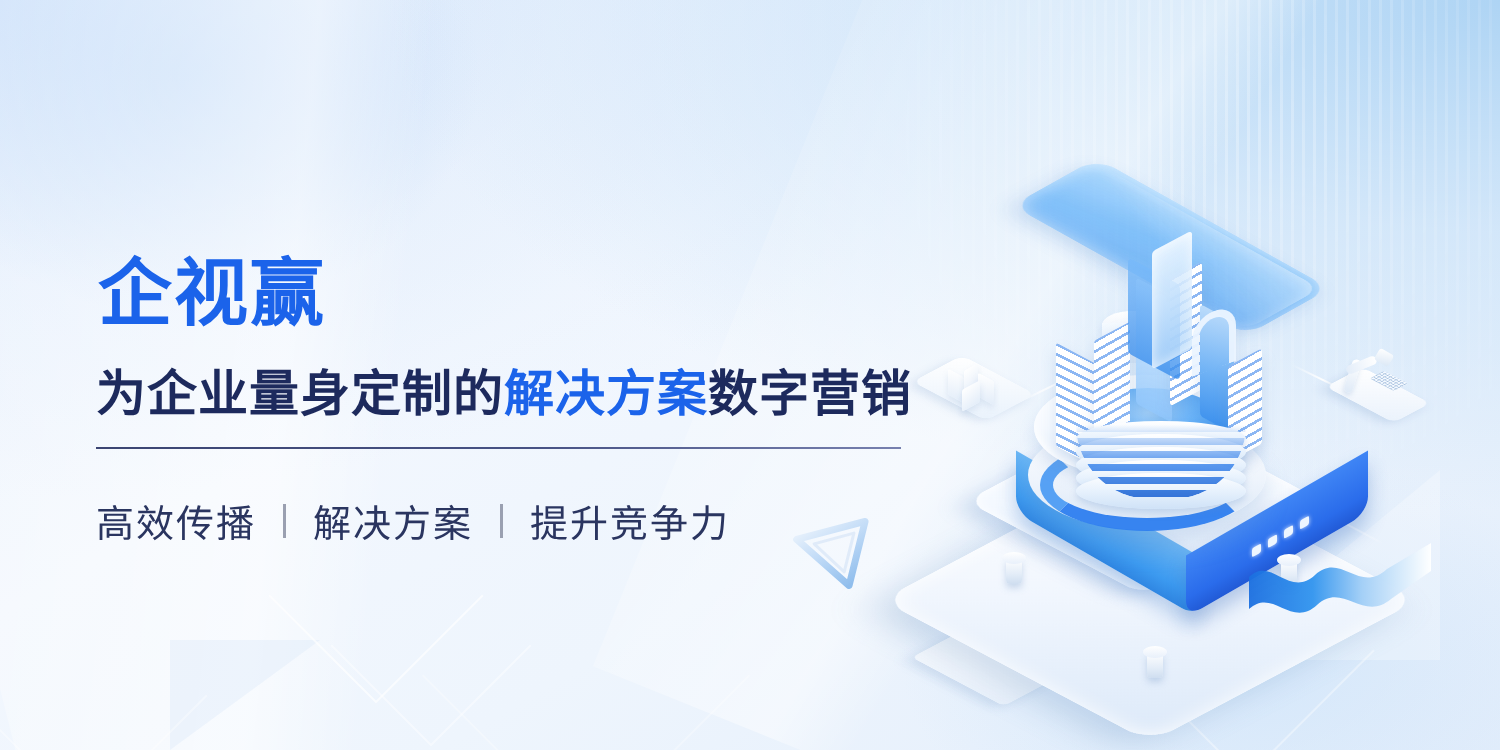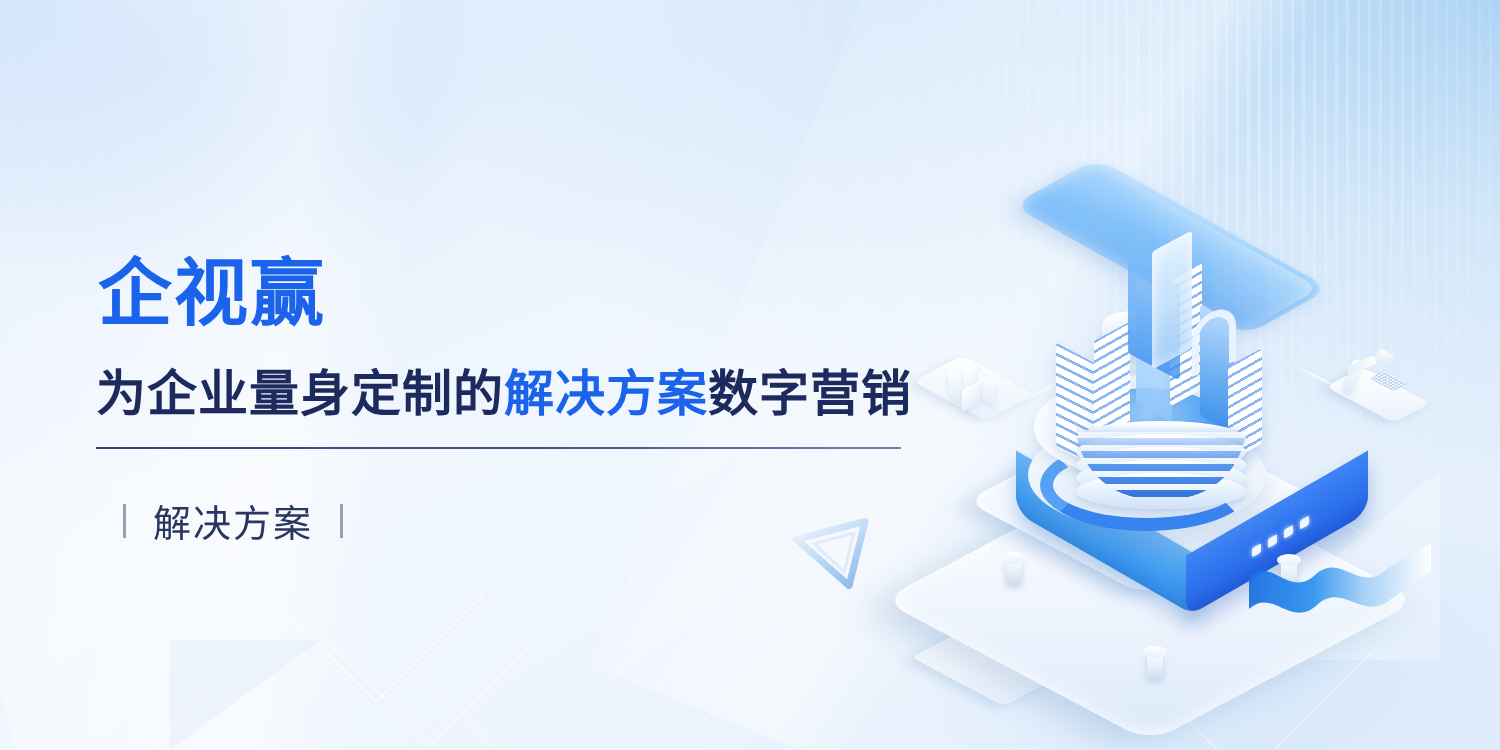--- a/index.html
+++ b/index.html
@@ -496,23 +496,25 @@
 
     <h1 class="brand-title">企视赢</h1>
 
     <h2 class="headline">
       <span>为企业量身定制的</span><span class="hl-accent">解决方案</span><span>数字营销</span>
     </h2>
 
     <div class="divider"></div>
 
     <div class="tagline">
+      <span>高效传播</span>
       <span class="tag-sep"></span>
       <span>解决方案</span>
       <span class="tag-sep"></span>
+      <span>提升竞争力</span>
     </div>
   </div>
 
   <div class="illus">
 
     <div class="tri-glass">
       <svg width="78" height="78" viewBox="0 0 78 78" aria-hidden="true">
         <defs>
           <linearGradient id="gtri" x1="0" y1="0" x2="1" y2="1">
             <stop offset="0%" stop-color="#ffffff" stop-opacity="0.95"></stop>

